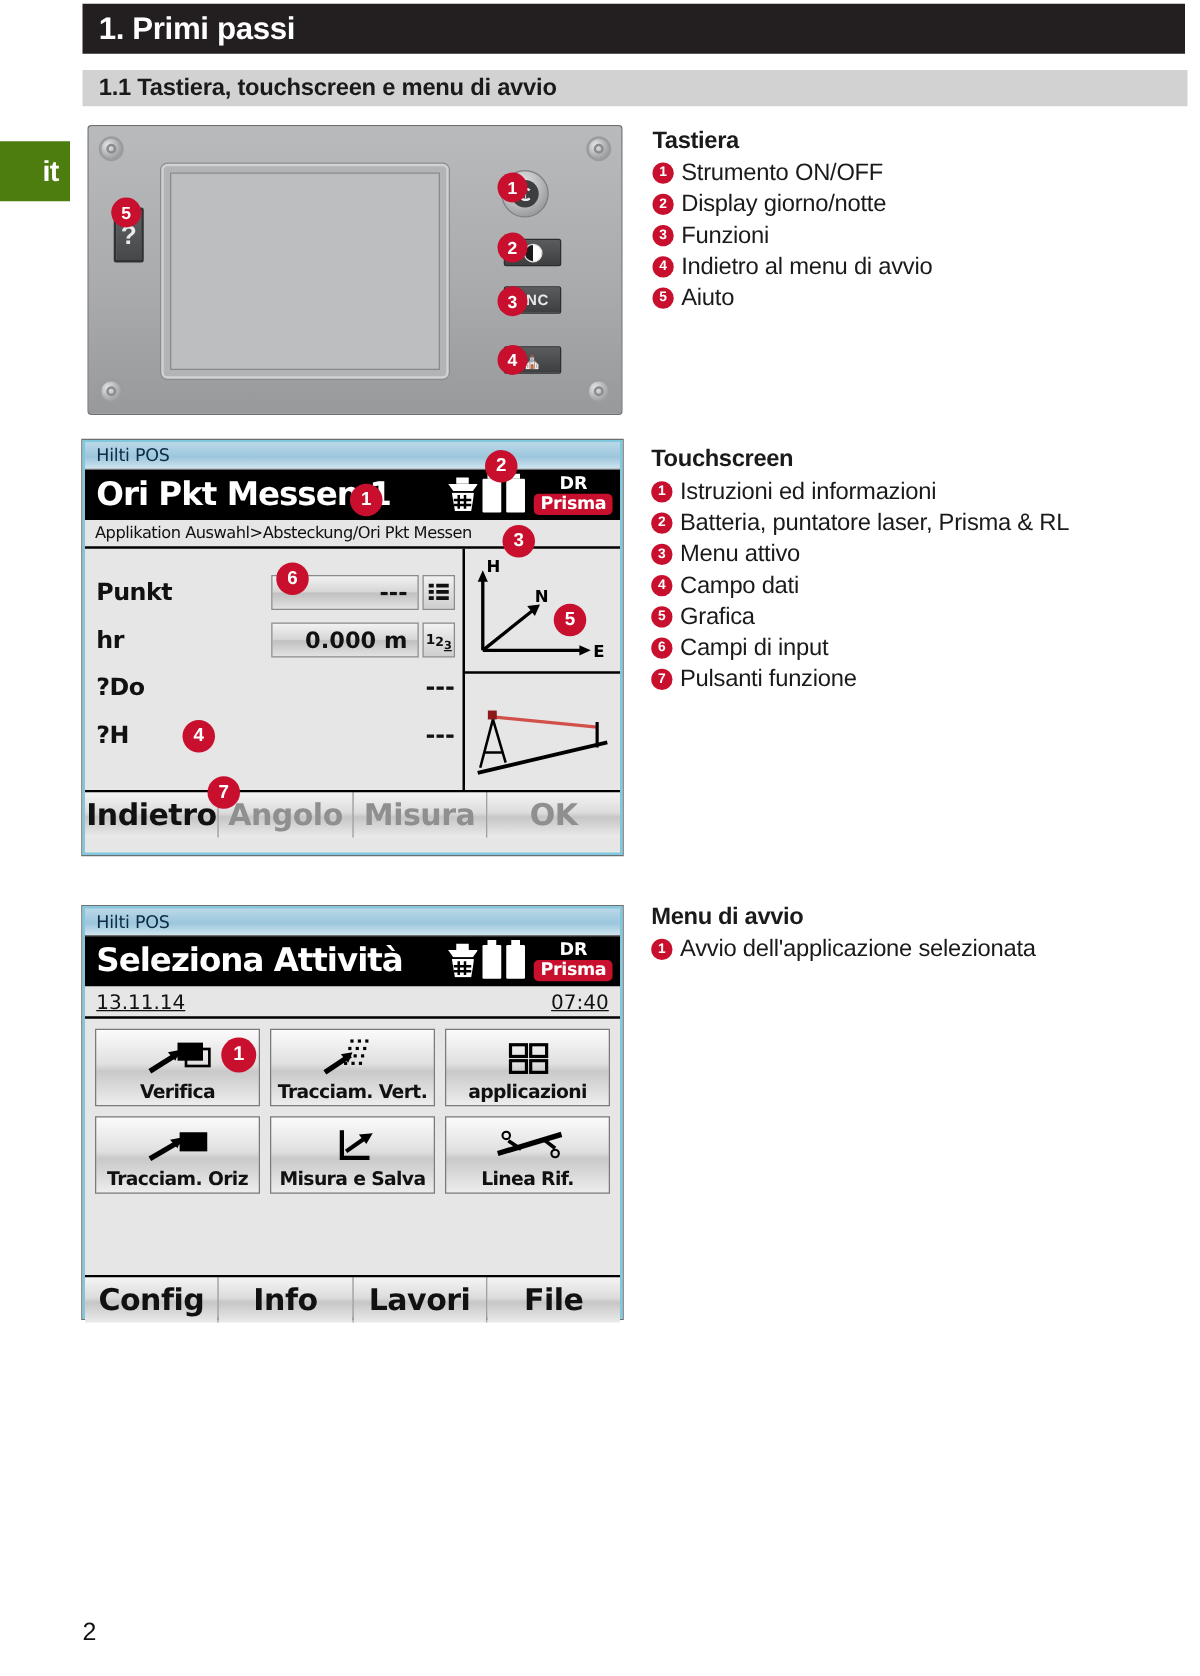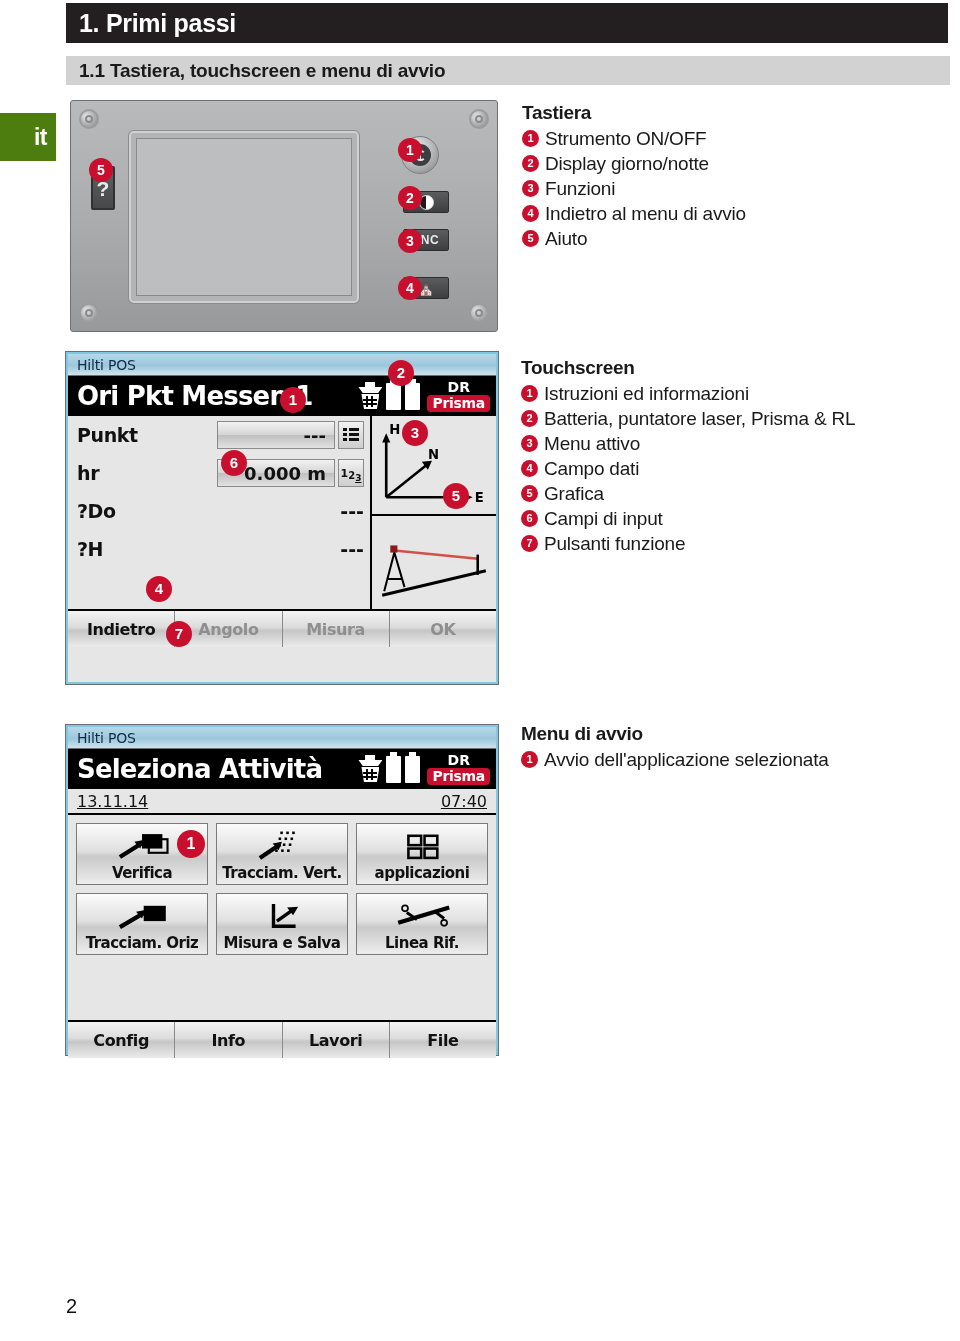--- a/index.html
+++ b/index.html
@@ -170,21 +170,21 @@
     height:23px;background:#e6e6e6;border-bottom:2px solid #000;
     display:flex;align-items:center;padding:0 8px;box-sizing:border-box;
     font-size:13px;color:#111;letter-spacing:-0.4px;white-space:nowrap;
   }
   .pos-datebar{
     height:26px;background:#e6e6e6;border-bottom:2px solid #000;
     display:flex;align-items:center;justify-content:space-between;
     padding:0 9px;box-sizing:border-box;font-size:16px;color:#111;text-decoration:underline;
   }
   .pos-body{display:flex;}
-  .pos-data{flex:1 1 auto;position:relative;}
+  .pos-data{flex:1 1 auto;position:relative;margin-top:16px;}
   .pos-datarow{
     display:flex;align-items:center;height:38px;padding:0 6px 0 9px;box-sizing:border-box;
   }
   .pos-datarow .lbl{font-size:19px;font-weight:bold;color:#111;letter-spacing:-0.4px;}
   .pos-datarow .val{margin-left:auto;font-size:19px;font-weight:bold;color:#111;}
   .pos-input{
     margin-left:auto;display:flex;align-items:stretch;height:28px;
   }
   .pos-input .field{
     width:118px;background:linear-gradient(180deg,#f2f2f2 0%,#d6d6d6 48%,#c0c0c0 52%,#e2e2e2 100%);
@@ -216,21 +216,21 @@
   .pos-graphics .g-cell{flex:1 1 0;position:relative;}
   .pos-graphics .g-cell + .g-cell{border-top:2px solid #000;}
   .pos-softkeys{
     display:flex;border-top:2px solid #000;height:36px;
   }
   .pos-softkeys .sk{
     flex:1 1 0;
     background:linear-gradient(180deg,#f4f4f4 0%,#dcdcdc 45%,#c6c6c6 55%,#ebebeb 100%);
     border-right:1px solid #8a8a8a;box-sizing:border-box;
     display:flex;align-items:center;justify-content:center;
-    font-size:16px;font-weight:bold;letter-spacing:-0.4px;
+    font-size:24px;font-weight:bold;letter-spacing:-0.4px;
   }
   .pos-softkeys .sk:last-child{border-right:none;}
   .sk.active{color:#111;}
   .sk.dim{color:#8f8f8f;text-align:right;}
 
   
   .pos-tiles{padding:8px 8px 0 8px;box-sizing:border-box;}
   .tile-row{display:flex;gap:8px;margin-bottom:8px;}
   .tile{
     flex:1 1 0;height:62px;position:relative;
@@ -331,20 +331,21 @@
         </span>
       <span class="icon-battery"></span>
       <span class="icon-battery"></span>
       <span class="mode">
         <span class="dr">DR</span>
         <span class="prisma">Prisma</span>
       </span>
     </span>
   </div>
 
+  <div class="pos-breadcrumb">Applikation Auswahl&gt;Absteckung/Ori Pkt Messen</div>
 
   <div class="pos-body" style="height:193px;">
     <div class="pos-data">
 
       <div class="pos-datarow">
         <span class="lbl">Punkt</span>
         <span class="pos-input">
           <span class="field">---</span>
           <span class="adorn">
               <span class="list-glyph"></span>

